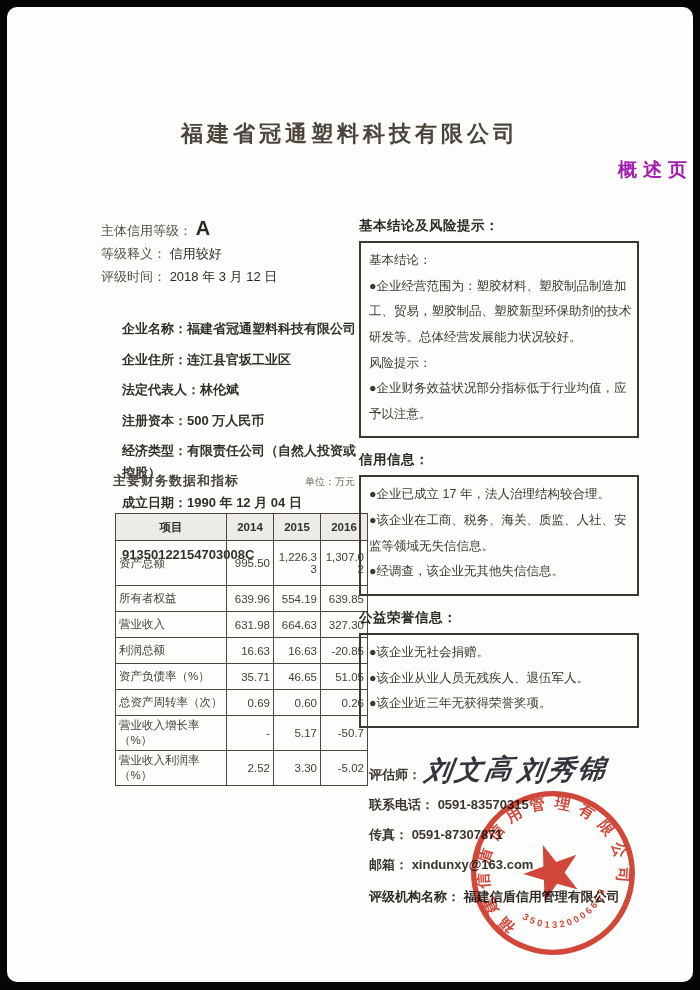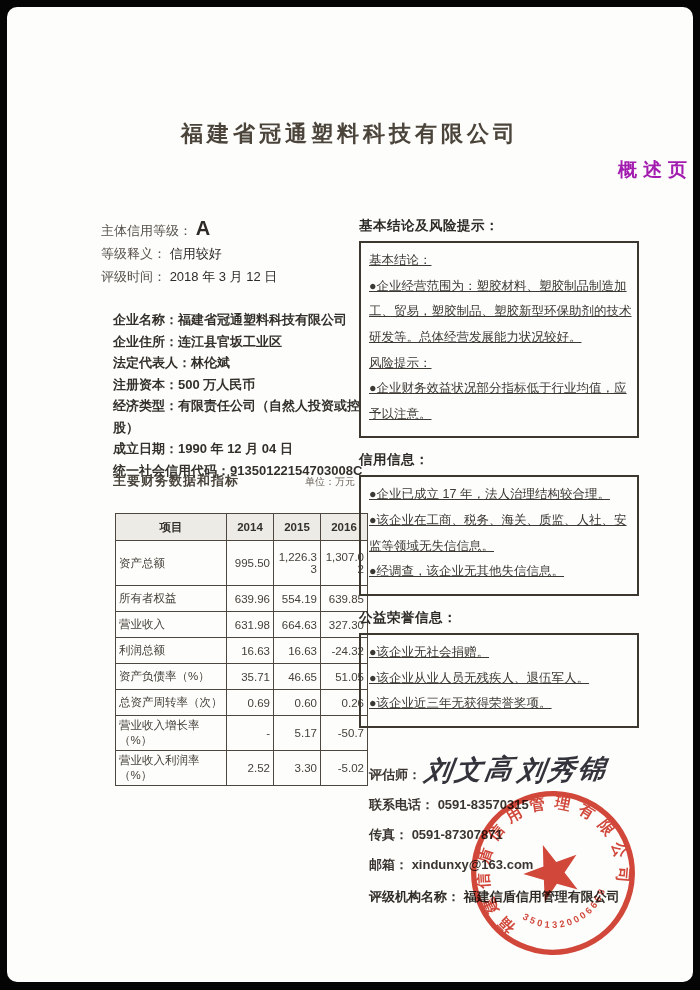--- a/index.html
+++ b/index.html
@@ -34,21 +34,21 @@
     position:absolute;left:94px;top:210px;width:250px;
     color:#55504a;font-size:13px;line-height:23px;
   }
   .rating-block .val{color:#2e2b27;font-weight:400;}
   .grade-letter{font-size:20px;font-weight:700;color:#2e2b27;}
   .company-info{
     position:absolute;left:106px;top:302px;width:252px;
     font-size:13px;line-height:21.5px;
     color:#33302b;font-weight:700;
   }
-  .company-info .info-line{margin:0;}
+  .company-info .info-line{margin:9px;}
   
   .fin-head{
     position:absolute;left:106px;top:465px;width:242px;
     color:#4a453d;
   }
   .fin-title{font-size:13px;font-weight:700;float:left;letter-spacing:1px;}
   .fin-unit{font-size:10px;float:right;margin-top:3px;color:#6a625a;}
   table.fin{
     position:absolute;left:108px;top:506px;
     border-collapse:collapse;
@@ -68,21 +68,20 @@
   td.num{text-align:right;word-break:break-all;}
   tr.tall td{height:40px;}
   
   .right-col{position:absolute;left:352px;top:210px;width:280px;color:#3c3833;}
   .sec-heading{font-size:13.5px;font-weight:700;color:#2e2b27;margin:0 0 6px 0;letter-spacing:0.5px;}
   .sec-box{
     border:2px solid #3c372f;
     padding:5px 5px 9px 8px;
     font-size:12.5px;line-height:2.05;
     margin-bottom:13px;
-    text-decoration:underline;
   }
   .sec-box p{margin:0;}
   
   .footer{position:absolute;left:362px;top:745px;width:320px;font-size:13px;color:#3a3530;font-weight:600;}
   .foot-line{margin:0 0 12px 0;}
   .assessor-line{margin-bottom:8px;}
   .signature{
     font-family:"DejaVu Serif","Liberation Serif",serif;
     font-style:italic;font-weight:700;
     font-size:27px;color:#33333b;
@@ -162,21 +161,21 @@
       <tr>
         <td class="lbl">营业收入</td>
         <td class="num">631.98</td>
         <td class="num">664.63</td>
         <td class="num">327.30</td>
       </tr>
       <tr>
         <td class="lbl">利润总额</td>
         <td class="num">16.63</td>
         <td class="num">16.63</td>
-        <td class="num">-24.32</td>
+        <td class="num">-20.85</td>
       </tr>
       <tr>
         <td class="lbl">资产负债率（%）</td>
         <td class="num">35.71</td>
         <td class="num">46.65</td>
         <td class="num">51.05</td>
       </tr>
       <tr>
         <td class="lbl">总资产周转率（次）</td>
         <td class="num">0.69</td>

